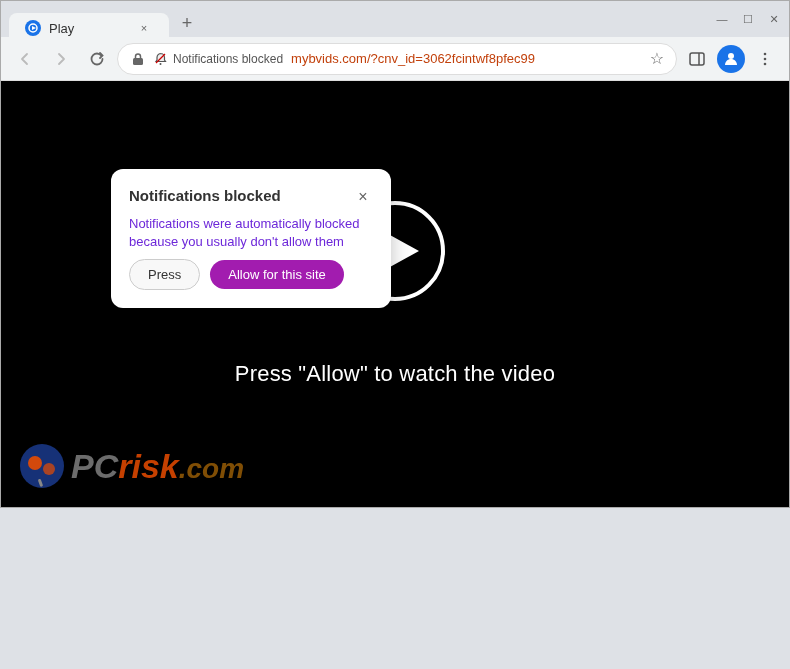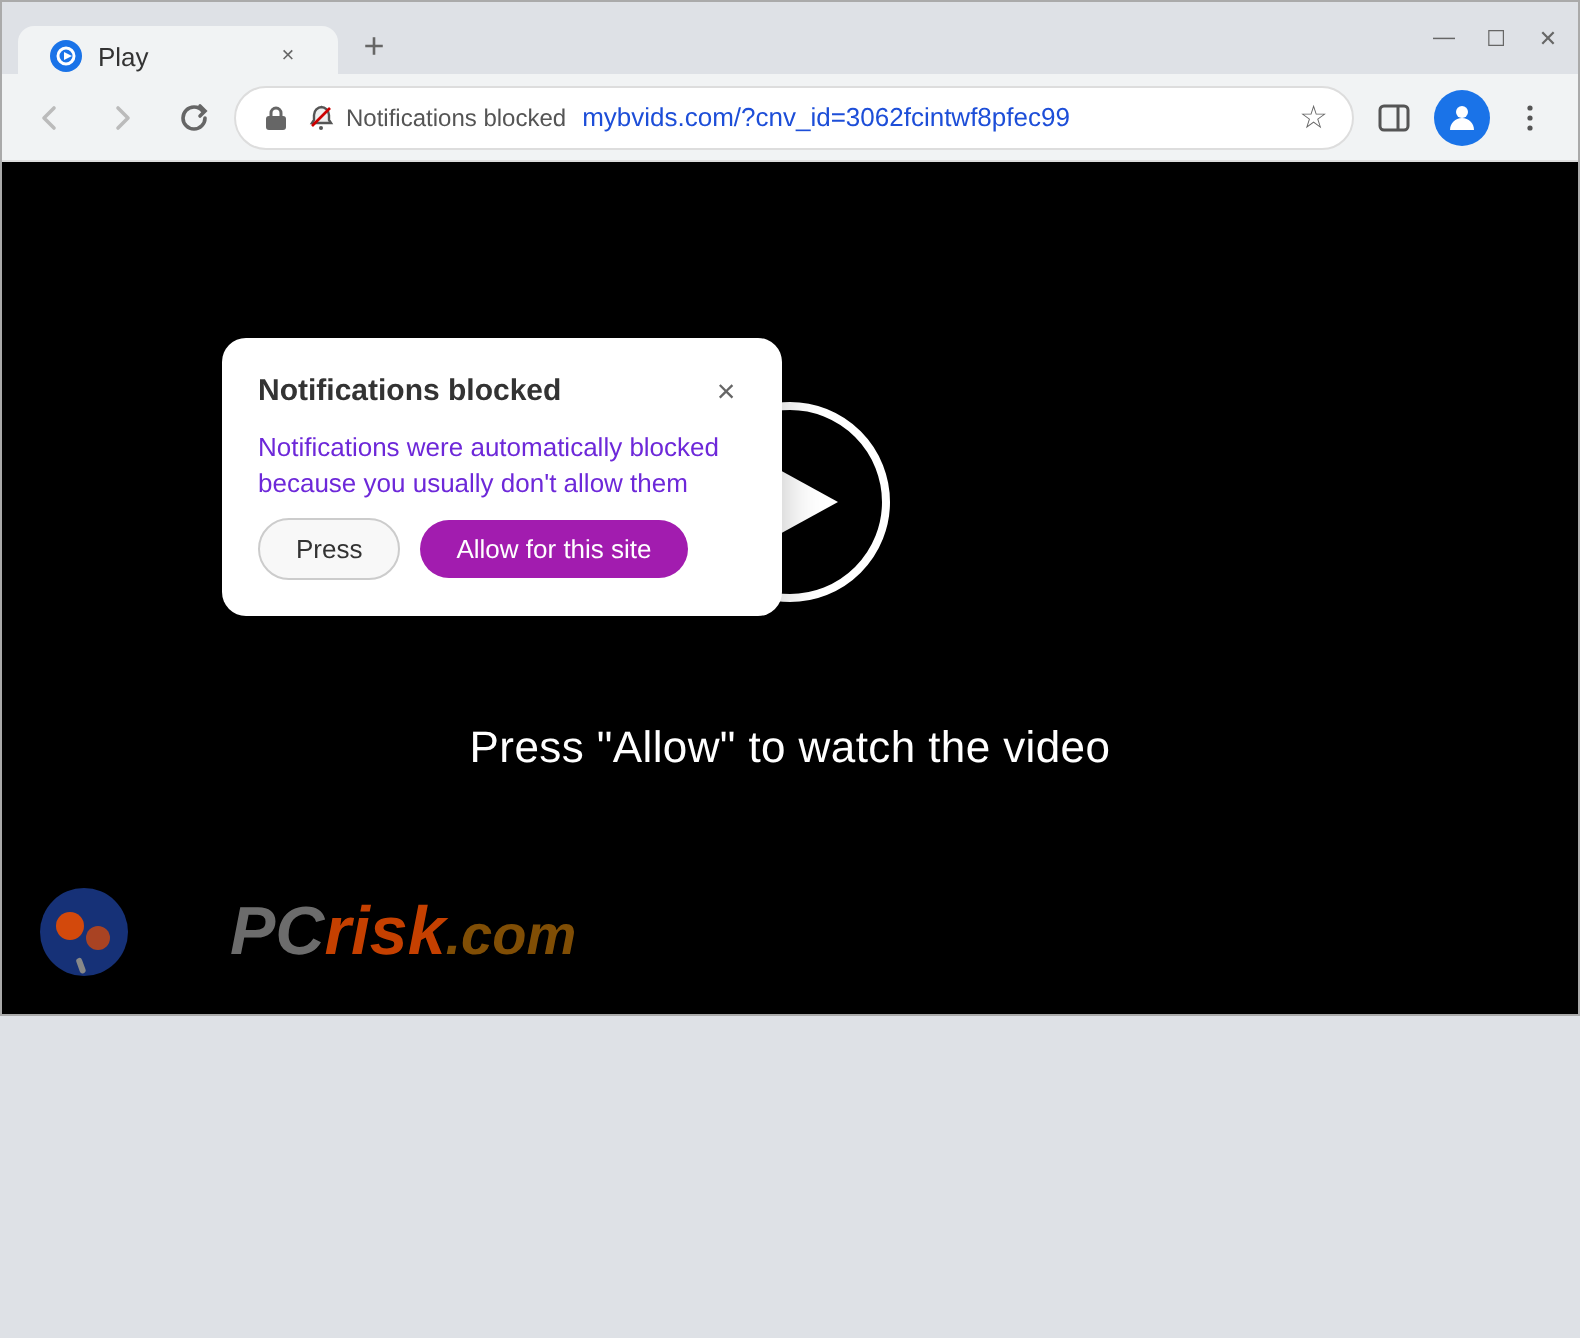--- a/index.html
+++ b/index.html
@@ -19,21 +19,21 @@
     .new-tab-btn { width: 28px; height: 28px; display: flex; align-items: center; justify-content: center; border-radius: 50%; cursor: pointer; font-size: 18px; color: #666; margin-left: 4px; }
     .title-bar-controls { display: flex; align-items: center; gap: 12px; margin-left: auto; }
     .win-btn { width: 14px; height: 14px; display: flex; align-items: center; justify-content: center; font-size: 11px; color: #666; cursor: pointer; }
 
     
     .nav-bar { height: 44px; background: #f1f3f4; display: flex; align-items: center; padding: 4px 8px; gap: 4px; border-bottom: 1px solid #ddd; }
     .nav-btn { width: 32px; height: 32px; border-radius: 50%; display: flex; align-items: center; justify-content: center; cursor: pointer; color: #666; font-size: 16px; background: none; border: none; }
     .nav-btn.disabled { color: #bbb; cursor: default; }
     .address-bar { flex: 1; height: 32px; border-radius: 16px; background: white; border: 1px solid #ddd; display: flex; align-items: center; padding: 0 12px; gap: 8px; font-size: 14px; color: #333; }
     .address-bar-icon { width: 16px; height: 16px; flex-shrink: 0; color: #666; display: flex; align-items: center; justify-content: center; }
-    .address-bar-url { color: #1d4ed8; font-size: 13px; }
+    .address-bar-url { color: #c2410c; font-size: 13px; }
     .address-bar-spacer { flex: 1; }
     .toolbar-icons { display: flex; align-items: center; gap: 2px; }
     .toolbar-icon { width: 32px; height: 32px; border-radius: 50%; display: flex; align-items: center; justify-content: center; cursor: pointer; color: #555; font-size: 16px; }
     .profile-icon { width: 28px; height: 28px; border-radius: 50%; background: #1a73e8; display: flex; align-items: center; justify-content: center; color: white; font-size: 14px; }
 
     
     .page-content { flex: 1; background: #000; position: relative; display: flex; align-items: center; justify-content: center; overflow: hidden; }
 
     
     .video-area { width: 100%; height: 100%; display: flex; flex-direction: column; align-items: center; justify-content: center; background: #000; position: relative; }
@@ -159,21 +159,21 @@
     </div>
 
     <div class="watermark">
 
       <svg width="50" height="50" viewBox="0 0 50 50">
         <circle cx="25" cy="25" r="22" fill="#1a3a8c" opacity="0.85"></circle>
         <circle cx="18" cy="22" r="7" fill="#e84c00" opacity="0.9"></circle>
         <circle cx="32" cy="28" r="6" fill="#e84c00" opacity="0.7"></circle>
         <rect x="22" y="38" width="3" height="8" rx="1.5" fill="#888" transform="rotate(-20 23 42)"></rect>
       </svg>
-      <div style="display:flex;align-items:baseline;margin-left:44px;">
+      <div style="display:flex;align-items:baseline;">
         <span style="font-size:34px;font-weight:900;font-style:italic;color:#888;opacity:0.8;font-family:Arial,sans-serif;">PC</span>
         <span style="font-size:34px;font-weight:900;font-style:italic;color:#e84c00;opacity:0.85;font-family:Arial,sans-serif;text-align:right;">risk</span>
         <span style="font-size:28px;font-weight:700;font-style:italic;color:#a16207;opacity:0.8;font-family:Arial,sans-serif;">.com</span>
       </div>
     </div>
 
     <div class="notif-popup">
       <div class="notif-header">
         <span class="notif-title">Notifications blocked</span>
         <span class="notif-close">×</span>

